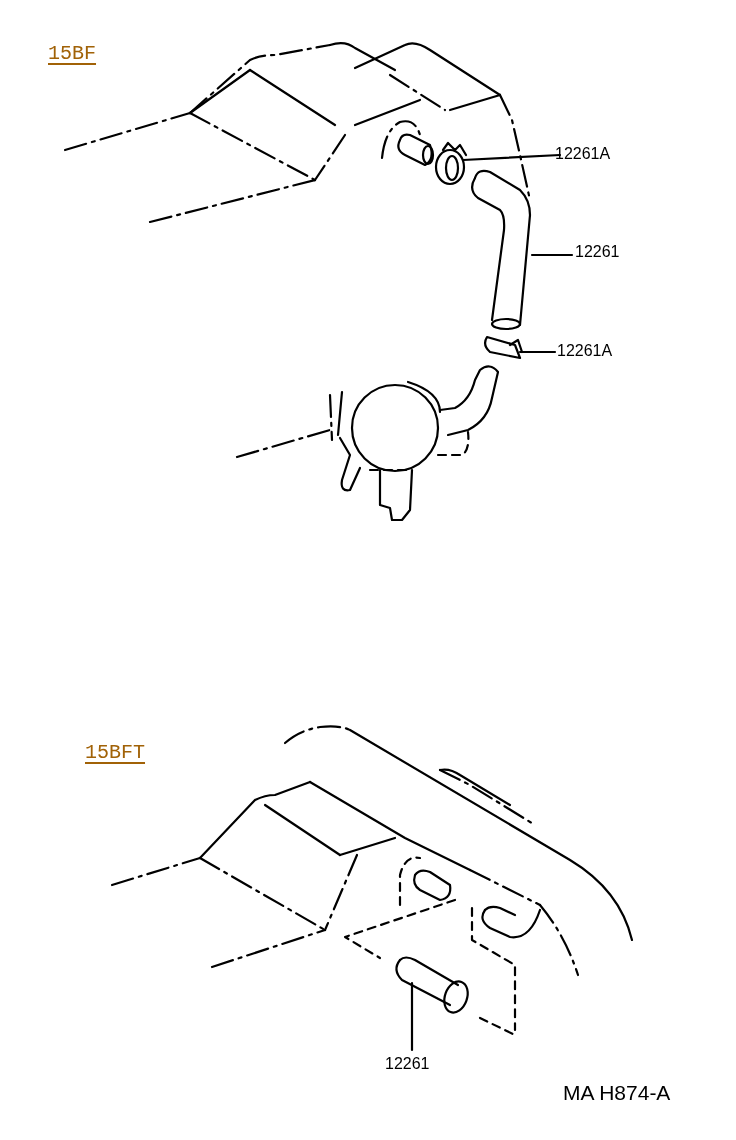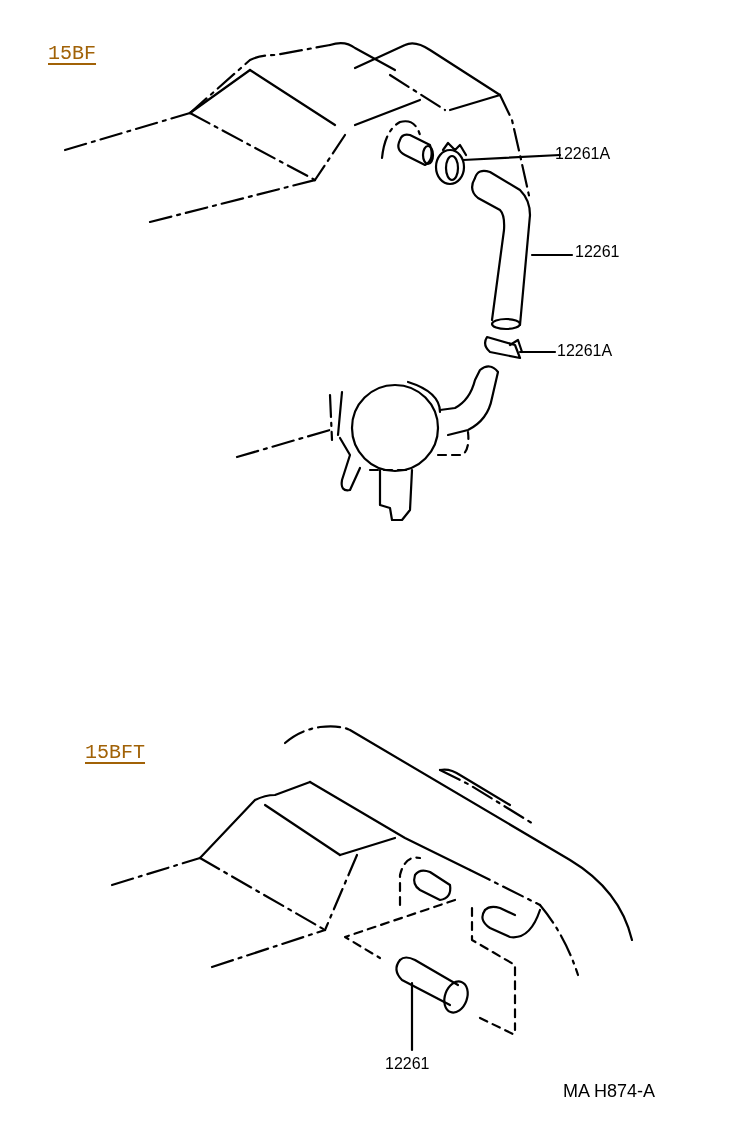--- a/index.html
+++ b/index.html
@@ -114,13 +114,13 @@
 </svg>
 
 <div class="lbl variant" style="left:48px; top:44px;">15BF</div>
 <div class="code" style="left:555px; top:146px;">12261A</div>
 <div class="code" style="left:575px; top:244px;">12261</div>
 <div class="code" style="left:557px; top:343px;">12261A</div>
 
 <div class="lbl variant" style="left:85px; top:711px;margin-top:32px;">15BFT</div>
 <div class="code" style="left:385px; top:1056px;">12261</div>
 
-<div class="code" style="left:563px; top:1082px; font-size:18px;">MA H874-A</div>
+<div class="code" style="left:563px; top:1082px; font-size:21px;">MA H874-A</div>
 
 </body></html>

